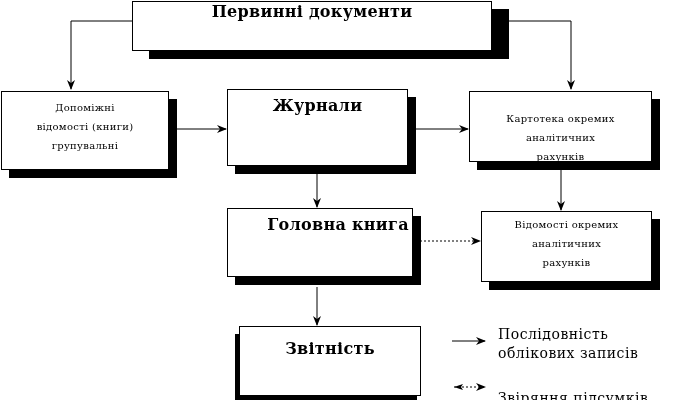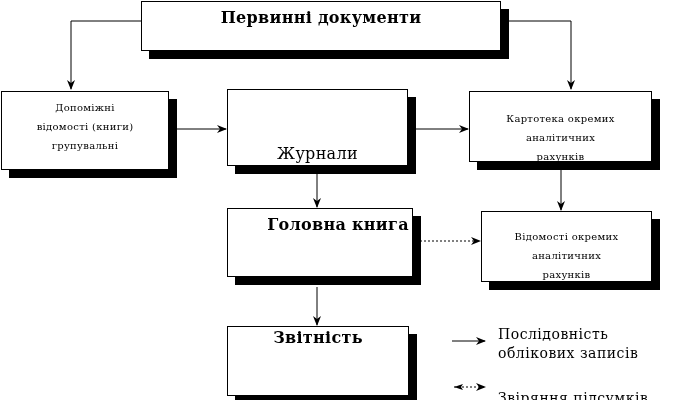--- a/index.html
+++ b/index.html
@@ -39,57 +39,57 @@
 
   <line x1="317" y1="287" x2="317" y2="325" stroke="#000" stroke-width="1" marker-end="url(#ah)"></line>
 
   <line x1="452" y1="341" x2="485" y2="341" stroke="#000" stroke-width="1" marker-end="url(#ah)"></line>
 
   <line x1="454" y1="387" x2="485" y2="387" stroke="#000" stroke-width="1" stroke-dasharray="2,2" marker-end="url(#ah)"></line>
   <path d="M454,387 L463,384 L461,387 L463,390 Z" fill="#000"></path>
 </svg>
 
 <div class="shadow" style="left:149px;top:9px;width:360px;height:50px;"></div>
-<div class="box" style="left:141px;top:1px;width:360px;height:50px;padding-top:6px;">
+<div class="box" style="left:132px;top:1px;width:360px;height:50px;">
   <span class="t bold">Первинні документи</span>
 </div>
 
 <div class="shadow" style="left:9px;top:99px;width:168px;height:79px;"></div>
 <div class="box" style="left:1px;top:91px;width:168px;height:79px;padding-top:6px;">
   <span class="t">Допоміжні</span>
   <span class="t">відомості (книги)</span>
   <span class="t">групувальні</span>
 </div>
 
 <div class="shadow" style="left:235px;top:97px;width:181px;height:77px;"></div>
 <div class="box" style="left:227px;top:89px;width:181px;height:77px;padding-top:6px;">
-  <span class="t bold" style="font-weight:normal;margin-top:48px;">Журнали</span>
+  <span class="t bold" style="font-weight:bold;">Журнали</span>
 </div>
 
 <div class="shadow" style="left:477px;top:99px;width:183px;height:71px;"></div>
 <div class="box" style="left:469px;top:91px;width:183px;height:71px;padding-top:17px;">
   <span class="t">Картотека окремих</span>
   <span class="t">аналітичних</span>
   <span class="t">рахунків</span>
 </div>
 
 <div class="shadow" style="left:235px;top:216px;width:186px;height:69px;"></div>
 <div class="box" style="left:227px;top:208px;width:186px;height:69px;padding-top:6px;padding-left:36px;">
   <span class="t bold">Головна книга</span>
 </div>
 
 <div class="shadow" style="left:489px;top:219px;width:171px;height:71px;"></div>
-<div class="box" style="left:481px;top:211px;width:171px;height:71px;padding-top:15px;">
+<div class="box" style="left:481px;top:211px;width:171px;height:71px;padding-top:3px;">
   <span class="t">Відомості окремих</span>
   <span class="t">аналітичних</span>
   <span class="t">рахунків</span>
 </div>
 
 <div class="shadow" style="left:235px;top:334px;width:182px;height:70px;"></div>
-<div class="box" style="left:227px;top:326px;width:182px;height:70px;padding-top:1px;">
+<div class="box" style="left:239px;top:326px;width:182px;height:70px;padding-top:12px;">
   <span class="t bold">Звітність</span>
 </div>
 
 <div class="legend-text" style="left:498px;top:325px;">
   <div>Послідовність</div>
   <div>облікових записів</div>
 </div>
 <div class="legend-text" style="left:498px;top:389px;">Звіряння підсумків</div>
 
 </body></html>

